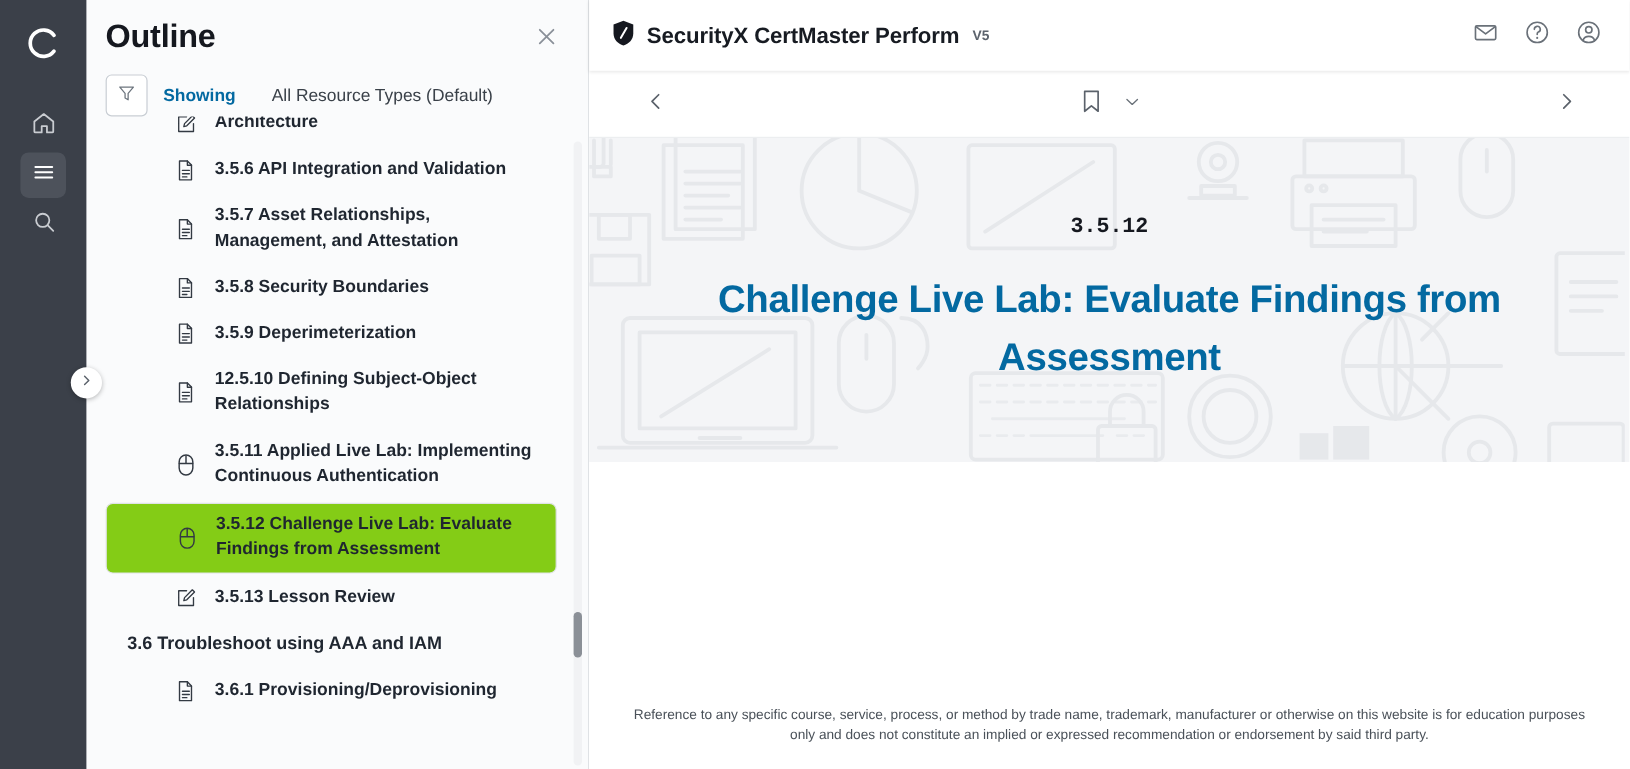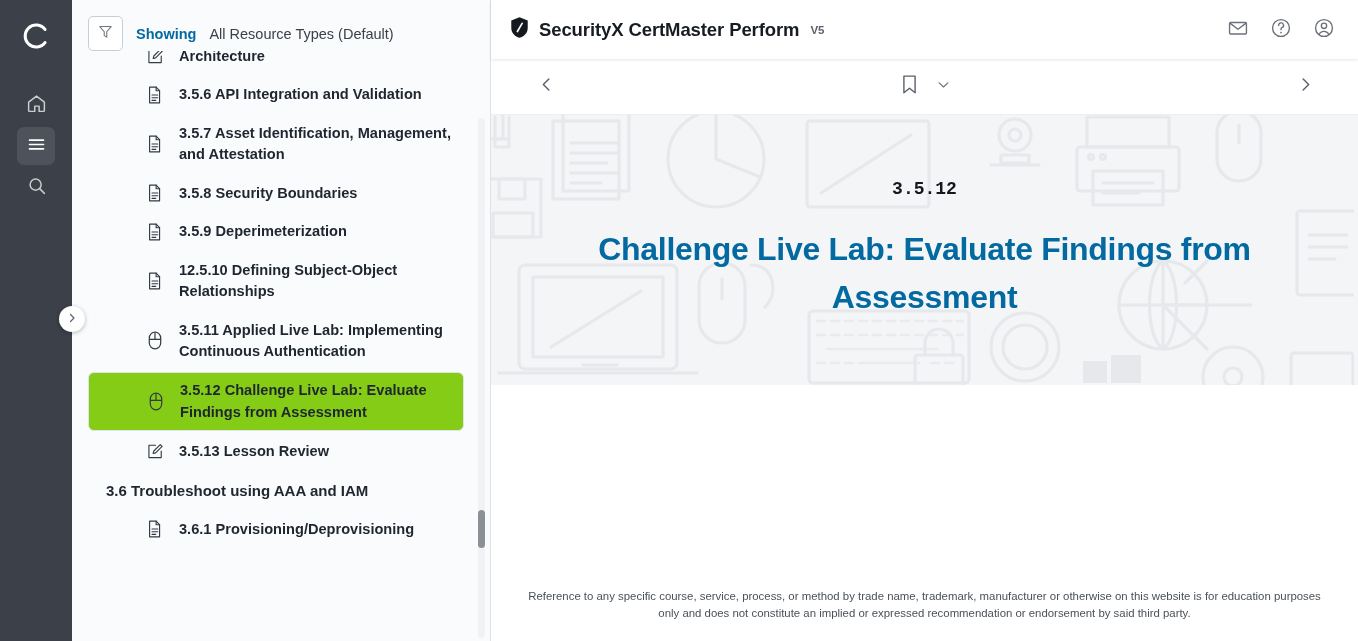--- a/index.html
+++ b/index.html
@@ -65,21 +65,21 @@
     display: flex; align-items: center; gap: 13px;
     padding: 16px 16px 0 16px;
   }
   .filter-btn {
     width: 35px; height: 35px; flex: 0 0 35px;
     border: 1px solid #c9ced4; border-radius: 5px;
     background: #fff; cursor: pointer;
     display: flex; align-items: center; justify-content: center;
   }
   .showing-label { font-size: 14.5px; font-weight: bold; color: #0369a1; }
-  .showing-value { font-size: 14.5px; color: #3a4149; margin-left: 0; }
+  .showing-value { font-size: 14.5px; color: #3a4149; margin-left: 17px; }
 
   .tree {
     flex: 1 1 auto; overflow: hidden;
     padding: 6px 26px 0 16px; position: relative;
   }
   .tree-inner { margin-top: -18px; }
 
   .node {
     display: flex; align-items: center; gap: 16px;
     padding: 7px 10px 7px 10px;
@@ -223,20 +223,30 @@
   <div class="collapse-handle">
     <span>
       <svg width="12" height="12" viewBox="0 0 24 24" fill="none" stroke="#5b626b" stroke-width="2.4" stroke-linecap="round" stroke-linejoin="round">
         <path d="M9 5l7 7-7 7"></path>
       </svg>
     </span>
   </div>
 
   <div class="outline">
 
+    <div class="outline-head">
+      <div class="outline-title">Outline</div>
+      <div class="close-x">
+        <span>
+          <svg width="21" height="21" viewBox="0 0 24 24" fill="none" stroke="#8a9099" stroke-width="1.7" stroke-linecap="round">
+            <path d="M5.5 5.5l13 13M18.5 5.5l-13 13"></path>
+          </svg>
+        </span>
+      </div>
+    </div>
 
     <div class="filter-row">
       <div class="filter-btn">
         <span>
           <svg width="17" height="17" viewBox="0 0 24 24" fill="none" stroke="#6d757e" stroke-width="1.5" stroke-linecap="round" stroke-linejoin="round">
             <path d="M4 5h16l-6.2 7.4V20l-3.6-2.2v-5.4z"></path>
           </svg>
         </span>
       </div>
       <div class="showing-label">Showing</div>
@@ -265,21 +275,21 @@
             <span class="node-label">3.5.6 API Integration and Validation</span>
           </div>
           <div class="node child">
             <span class="node-ico">
               <svg width="15" height="18" viewBox="0 0 18 22" fill="none" stroke="#333a43" stroke-width="1.4" stroke-linejoin="round" stroke-linecap="round">
                 <path d="M3 1.4h8l4.2 4.2V20.6H3z"></path>
                 <path d="M11 1.4v4.4h4.2"></path>
                 <path d="M6 11h7M6 14.4h7M6 17.6h4.5"></path>
               </svg>
             </span>
-            <span class="node-label">3.5.7 Asset Identification, Management, and Attestation</span>
+            <span class="node-label">3.5.7 Asset Relationships, Management, and Attestation</span>
           </div>
           <div class="node child">
             <span class="node-ico">
               <svg width="15" height="18" viewBox="0 0 18 22" fill="none" stroke="#333a43" stroke-width="1.4" stroke-linejoin="round" stroke-linecap="round">
                 <path d="M3 1.4h8l4.2 4.2V20.6H3z"></path>
                 <path d="M11 1.4v4.4h4.2"></path>
                 <path d="M6 11h7M6 14.4h7M6 17.6h4.5"></path>
               </svg>
             </span>
             <span class="node-label">3.5.8 Security Boundaries</span>

